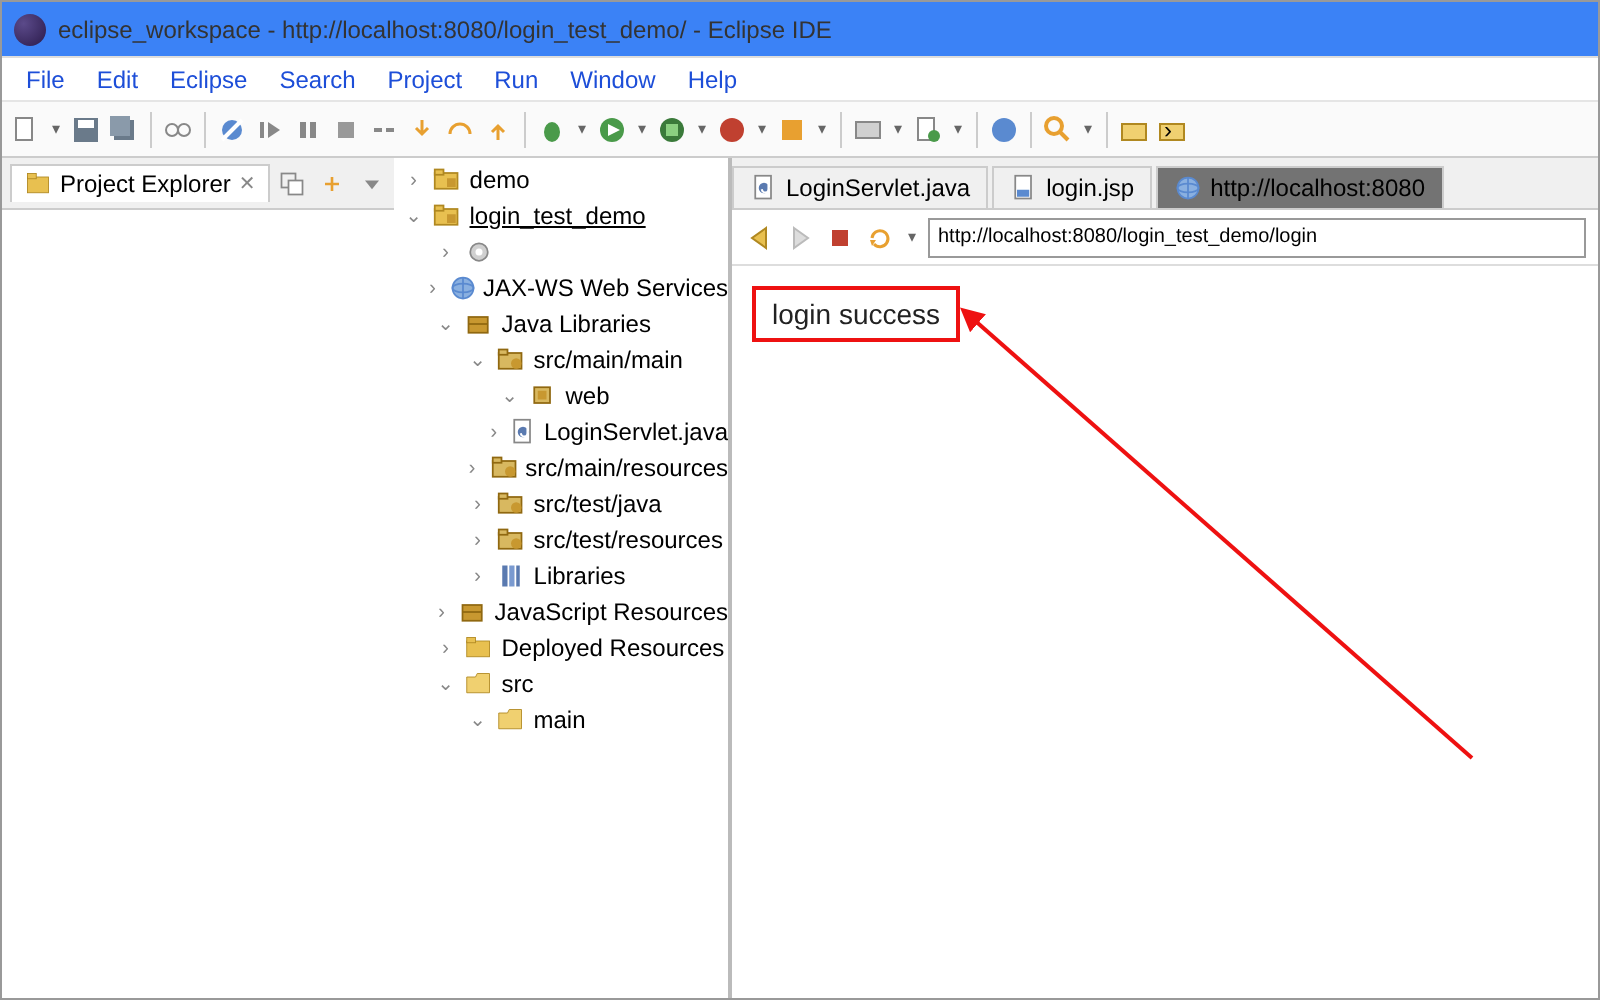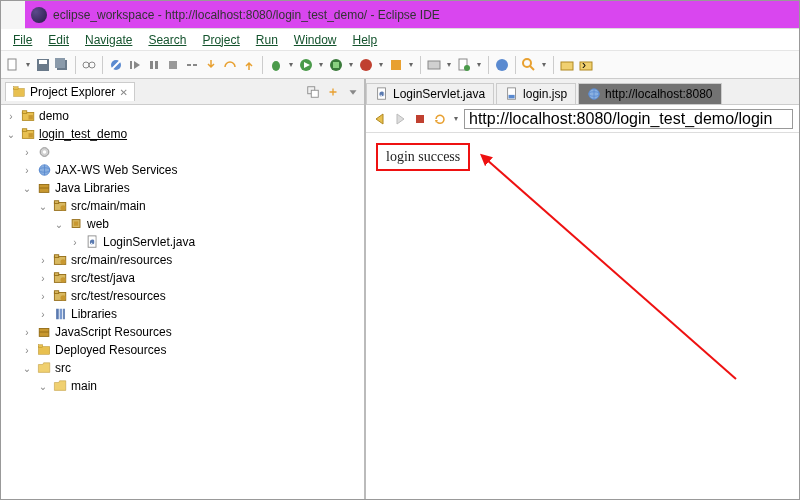--- a/index.html
+++ b/index.html
@@ -1,32 +1,32 @@
 <!DOCTYPE html>
 <html><head>
 <meta charset="utf-8">
 <style>
 * { box-sizing: border-box; margin: 0; padding: 0; font-family: "Segoe UI", Tahoma, sans-serif; font-size: 12px; }
 body { width: 800px; height: 500px; background: #f5f5f5; overflow: hidden; border: 1px solid #999; }
 
-.titlebar { height: 28px; background: #d946ef; display: flex; align-items: center; padding: 0 6px; border-bottom: 1px solid #ddd; margin-left: 24px; }
+.titlebar { height: 28px; background: #3b82f6; display: flex; align-items: center; padding: 0 6px; border-bottom: 1px solid #ddd; }
 .titlebar .logo { width: 16px; height: 16px; border-radius: 50%; background: radial-gradient(circle at 30% 30%, #5b4a8a, #2a1a4a); margin-right: 6px; }
 .titlebar .title { color: #333; }
 
 .menubar { height: 22px; background: #fff; display: flex; align-items: center; padding: 0 4px; border-bottom: 1px solid #e5e5e5; }
-.menubar span { padding: 2px 8px; color: #14532d; cursor: default; text-decoration: underline; }
+.menubar span { padding: 2px 8px; color: #1d4ed8; cursor: default; }
 
 .toolbar { height: 28px; background: #fafafa; display: flex; align-items: center; padding: 2px 4px; border-bottom: 1px solid #ccc; gap: 3px; overflow: hidden; }
 .tool-icon { width: 16px; height: 16px; display: inline-block; flex-shrink: 0; }
 .tool-sep { width: 1px; height: 18px; background: #ccc; margin: 0 2px; }
 .dd { width: 8px; height: 16px; display: inline-flex; align-items: center; justify-content: center; color: #666; font-size: 8px; }
 
 .main { display: flex; height: calc(500px - 28px - 22px - 28px); }
 
-.sidebar { width: 365px; background: #fff; border-right: 2px solid #bbb; display: flex; flex-direction: column; }
+.sidebar { width: 365px; background: #fff; border-right: 2px solid #bbb; display: flex; flex-direction: row; }
 .side-tabs { height: 26px; background: #f0f0f0; display: flex; align-items: center; border-bottom: 1px solid #ccc; padding: 0 4px; gap: 4px; }
 .side-tab { display: flex; align-items: center; gap: 4px; padding: 2px 6px; background: #fff; border: 1px solid #ccc; border-bottom: none; }
 .side-tab .x { color: #888; font-size: 10px; }
 .side-actions { margin-left: auto; display: flex; gap: 6px; }
 .side-action { width: 14px; height: 14px; }
 
 .tree { flex: 1; overflow: auto; padding: 2px 0; }
 .tree-row { display: flex; align-items: center; height: 18px; padding-left: 4px; white-space: nowrap; }
 .tree-toggle { width: 12px; text-align: center; color: #888; font-size: 10px; user-select: none; }
 .tree-icon { width: 16px; height: 14px; margin: 0 3px; display: inline-flex; align-items: center; justify-content: center; }
@@ -35,44 +35,44 @@
 .ind { display: inline-block; }
 
 .editor { flex: 1; display: flex; flex-direction: column; background: #fff; }
 .ed-tabs { height: 26px; background: #f0f0f0; display: flex; align-items: flex-end; border-bottom: 1px solid #ccc; overflow: hidden; }
 .ed-tab { display: flex; align-items: center; gap: 4px; padding: 3px 8px; background: #f0f0f0; border: 1px solid #ccc; border-bottom: none; margin-right: 2px; white-space: nowrap; }
 .ed-tab.active { background: #737373; }
 .ed-tab-icon { width: 14px; height: 14px; }
 
 .addrbar { height: 28px; display: flex; align-items: center; padding: 2px 6px; gap: 4px; border-bottom: 1px solid #ddd; }
 .addr-btn { width: 16px; height: 16px; display: inline-flex; align-items: center; justify-content: center; }
-.addr-input { flex: 1; height: 20px; border: 1px solid #999; padding: 0 4px; font-size: 16px; }
+.addr-input { flex: 1; height: 20px; border: 1px solid #999; padding: 0 4px; font-size: 10px; }
 
 .content { flex: 1; padding: 10px; position: relative; background: #fff; }
-.result-box { border: 2px solid #e11; padding: 4px 8px; display: inline-block; color: #222; font-size: 14px; font-family: Liberation Serif, serif; }
+.result-box { border: 2px solid #e11; padding: 4px 8px; display: inline-block; color: #222; font-size: 14px; }
 
 svg.arrow { position: absolute; pointer-events: none; }
 
 
 .ic-folder { fill: #e8c050; stroke: #b08820; stroke-width: .5; }
 .ic-folder-open { fill: #f0d070; stroke: #b08820; stroke-width: .5; }
 .ic-proj { fill: #e8c050; }
 </style>
 </head>
 <body>
 
 <div class="titlebar">
   <span class="logo"></span>
   <span class="title">eclipse_workspace - http://localhost:8080/login_test_demo/ - Eclipse IDE</span>
 </div>
 
 <div class="menubar">
   <span>File</span>
   <span>Edit</span>
-  <span>Navigate</span>
+  <span>Eclipse</span>
   <span>Search</span>
   <span>Project</span>
   <span>Run</span>
   <span>Window</span>
   <span>Help</span>
 </div>
 
 <div class="toolbar">
   <span class="tool-icon"><svg viewBox="0 0 16 16">
         <rect x="3" y="2" width="8" height="11" fill="#fff" stroke="#888"></rect>

